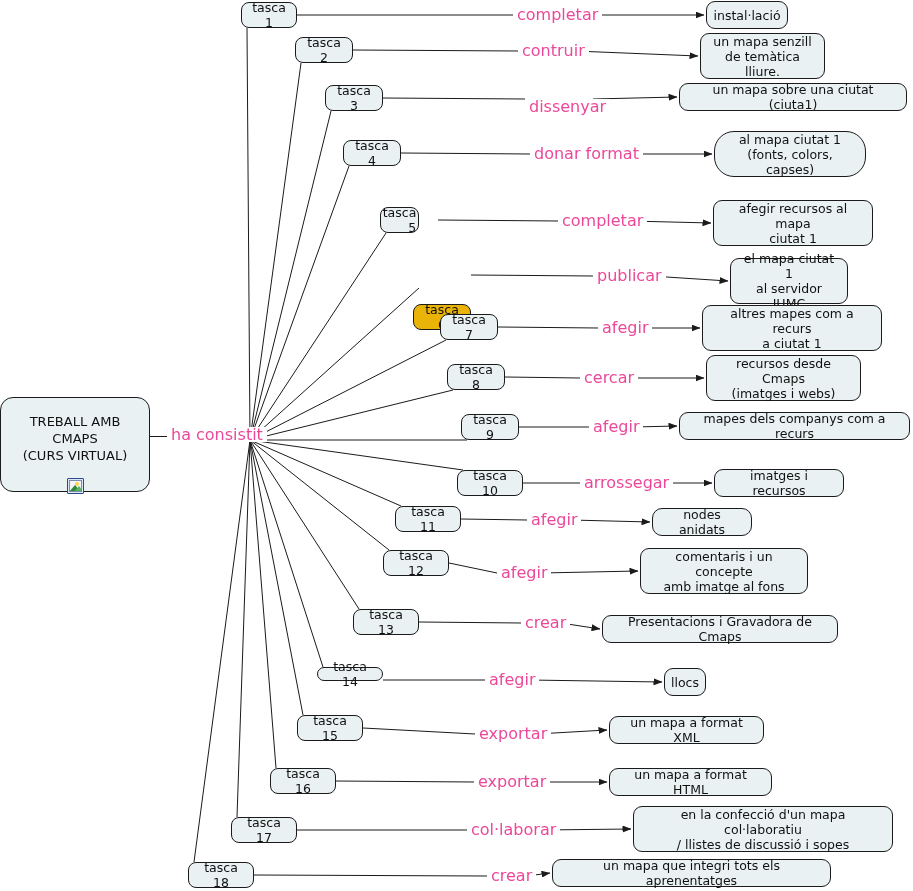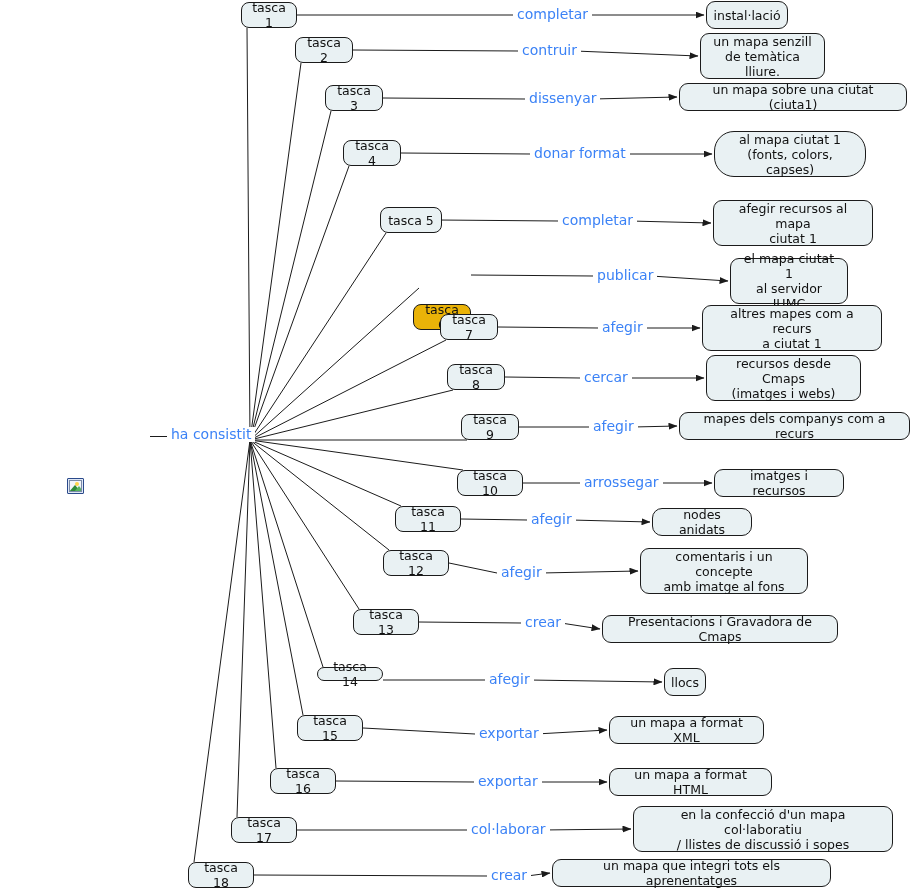--- a/index.html
+++ b/index.html
@@ -47,22 +47,22 @@
     font-size: 13px;
     line-height: 17px;
     padding-bottom: 14px;
   }
   .node.task {
     border-radius: 8px;
   }
   .link-label {
     position: absolute;
     background: #ffffff;
-    color: #3b82f6;
-    font-size: 14px;
+    color: #ec4899;
+    font-size: 16px;
     line-height: 15px;
     padding: 0 4px;
     white-space: nowrap;
     z-index: 4;
     text-align: center;
   }
   .res-icon {
     position: absolute;
     width: 17px;
     height: 16px;
@@ -171,20 +171,24 @@
         <line x1="536" y1="734" x2="607" y2="730" stroke="#1b1b1b" stroke-width="1" marker-end="url(#arrowhead)"></line>
         <line x1="336" y1="781" x2="474" y2="782" stroke="#1b1b1b" stroke-width="1"></line>
         <line x1="535" y1="782" x2="607" y2="782" stroke="#1b1b1b" stroke-width="1" marker-end="url(#arrowhead)"></line>
         <line x1="297" y1="830" x2="467" y2="830" stroke="#1b1b1b" stroke-width="1"></line>
         <line x1="542" y1="830" x2="631" y2="829" stroke="#1b1b1b" stroke-width="1" marker-end="url(#arrowhead)"></line>
         <line x1="254" y1="875" x2="487" y2="876" stroke="#1b1b1b" stroke-width="1"></line>
         <line x1="527" y1="876" x2="550" y2="873" stroke="#1b1b1b" stroke-width="1" marker-end="url(#arrowhead)"></line>
       </g>
   </svg>
 
+  <div class="node root" id="root-node" style="left: 0px; top: 397px; width: 150px; height: 95px; background: rgb(233, 241, 243); border-color: rgb(27, 27, 27);">
+    <span>TREBALL AMB CMAPS
+(CURS VIRTUAL)</span>
+  </div>
   <div class="res-icon" id="root-res-icon" style="left: 67px; top: 478px;">
     <span class="frame"></span>
     <span class="inner">
       <span class="sun"></span>
       <span class="hill"></span>
       <span class="hill2"></span>
     </span>
   </div>
 
   <div class="link-label" id="root-link-label" style="left: 167px; top: 427px;">ha consistit</div>
@@ -192,26 +196,26 @@
   <div id="nodes-host">
       <div class="node task" style="left: 241px; top: 2px; width: 56px; height: 26px; background: rgb(233, 241, 243); border-color: rgb(27, 27, 27);"><span>tasca 1</span></div>
       <div class="node target" style="left: 706px; top: 1px; width: 82px; height: 28px; background: rgb(233, 241, 243); border-color: rgb(27, 27, 27);"><span>instal·lació</span></div>
       <div class="link-label" style="left: 513px; top: 7px;">completar</div>
       <div class="node task" style="left: 295px; top: 37px; width: 58px; height: 26px; background: rgb(233, 241, 243); border-color: rgb(27, 27, 27);"><span>tasca 2</span></div>
       <div class="node target" style="left: 700px; top: 33px; width: 125px; height: 46px; background: rgb(233, 241, 243); border-color: rgb(27, 27, 27);"><span>un mapa senzill
 de temàtica lliure.</span></div>
       <div class="link-label" style="left: 518px; top: 43px;">contruir</div>
       <div class="node task" style="left: 325px; top: 85px; width: 58px; height: 26px; background: rgb(233, 241, 243); border-color: rgb(27, 27, 27);"><span>tasca 3</span></div>
       <div class="node target" style="left: 679px; top: 83px; width: 228px; height: 28px; background: rgb(233, 241, 243); border-color: rgb(27, 27, 27);"><span>un mapa sobre una ciutat (ciuta1)</span></div>
-      <div class="link-label" style="left: 525px; top: 91px;">dissenyar</div>
+      <div class="link-label" style="left: 525px; top: 99px;">dissenyar</div>
       <div class="node task" style="left: 343px; top: 140px; width: 58px; height: 26px; background: rgb(233, 241, 243); border-color: rgb(27, 27, 27);"><span>tasca 4</span></div>
       <div class="node target" style="left: 714px; top: 131px; width: 152px; height: 46px; background: rgb(233, 241, 243); border-color: rgb(27, 27, 27); border-radius: 20px;"><span>al mapa ciutat 1
 (fonts, colors, capses)</span></div>
       <div class="link-label" style="left: 530px; top: 146px;">donar format</div>
-      <div class="node task" style="left: 380px; top: 207px; width: 62px; height: 26px; background: rgb(233, 241, 243); border-color: rgb(27, 27, 27);"><span>tasca 5</span></div>
+      <div class="node task" style="left: 380px; top: 207px; width: 39px; height: 26px; background: rgb(233, 241, 243); border-color: rgb(27, 27, 27); text-align: right;"><span>tasca 5</span></div>
       <div class="node target" style="left: 713px; top: 200px; width: 160px; height: 46px; background: rgb(233, 241, 243); border-color: rgb(27, 27, 27);"><span>afegir recursos al mapa
 ciutat 1</span></div>
       <div class="link-label" style="left: 558px; top: 213px;">completar</div>
       <div class="node task" style="left: 413px; top: 262px; width: 58px; height: 26px; background: #eab308; border-color: rgb(27, 27, 27); margin-top: 42px;"><span>tasca 6</span></div>
       <div class="node target" style="left: 730px; top: 258px; width: 118px; height: 46px; background: rgb(233, 241, 243); border-color: rgb(27, 27, 27);"><span>el mapa ciutat 1
 al servidor IHMC</span></div>
       <div class="link-label" style="left: 593px; top: 268px;">publicar</div>
       <div class="node task" style="left: 440px; top: 314px; width: 58px; height: 26px; background: rgb(233, 241, 243); border-color: rgb(27, 27, 27);"><span>tasca 7</span></div>
       <div class="node target" style="left: 702px; top: 305px; width: 180px; height: 46px; background: rgb(233, 241, 243); border-color: rgb(27, 27, 27);"><span>altres mapes com a recurs
 a ciutat 1</span></div>

